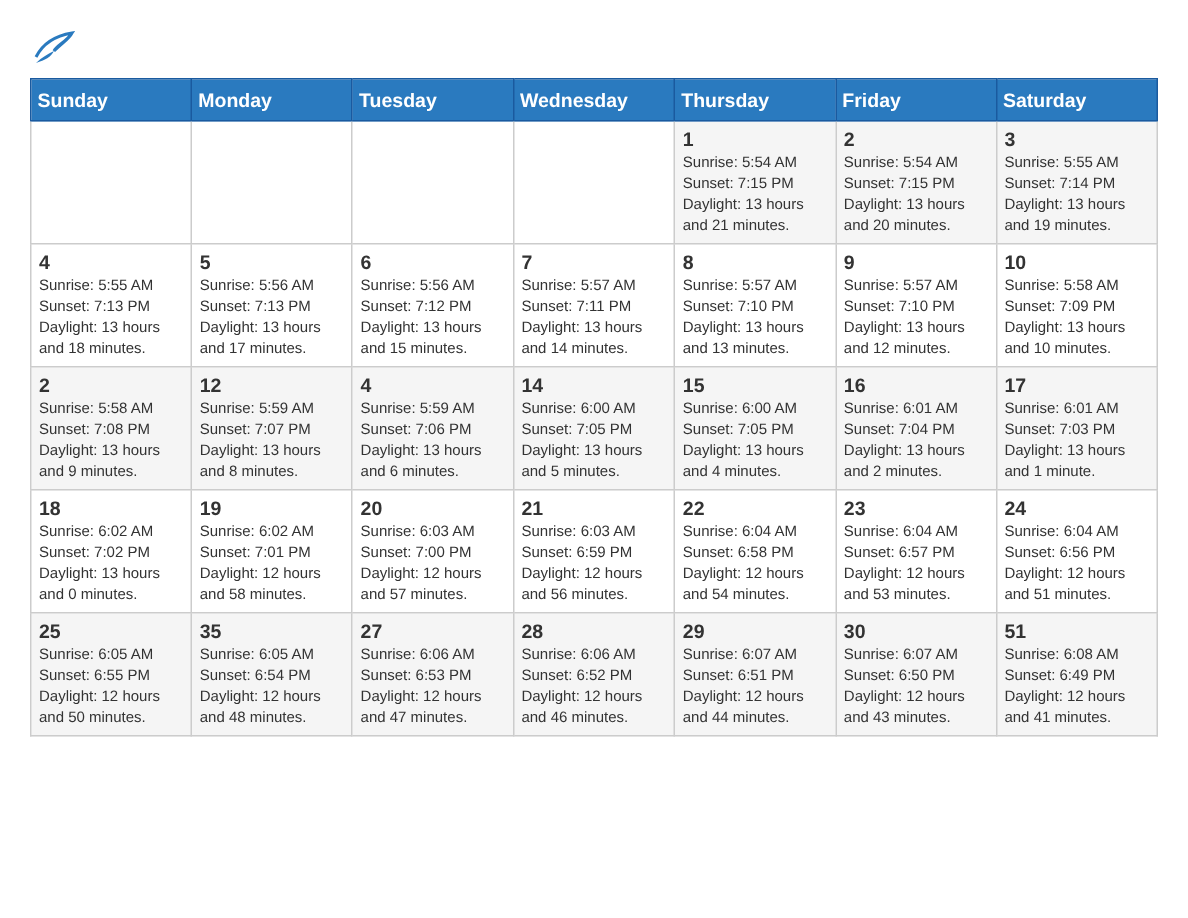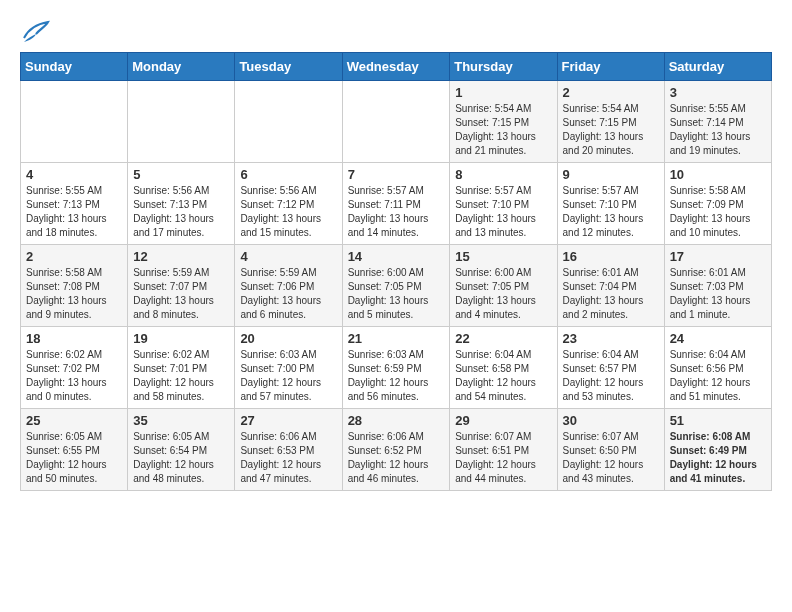--- a/index.html
+++ b/index.html
@@ -344,20 +344,20 @@
         </td>
         <td>
           <span class="day-number">30</span>
           <div class="day-info" style="white-space: pre-line;">Sunrise: 6:07 AM
 Sunset: 6:50 PM
 Daylight: 12 hours
 and 43 minutes.</div>
         </td>
         <td>
           <span class="day-number">51</span>
-          <div class="day-info" style="white-space: pre-line; font-weight: bold;">Sunrise: 6:08 AM
+          <div class="day-info" style="white-space: pre-line;">Sunrise: 6:08 AM
 Sunset: 6:49 PM
 Daylight: 12 hours
 and 41 minutes.</div>
         </td>
       </tr>
     </tbody>
 </table>
 
 </body></html>

